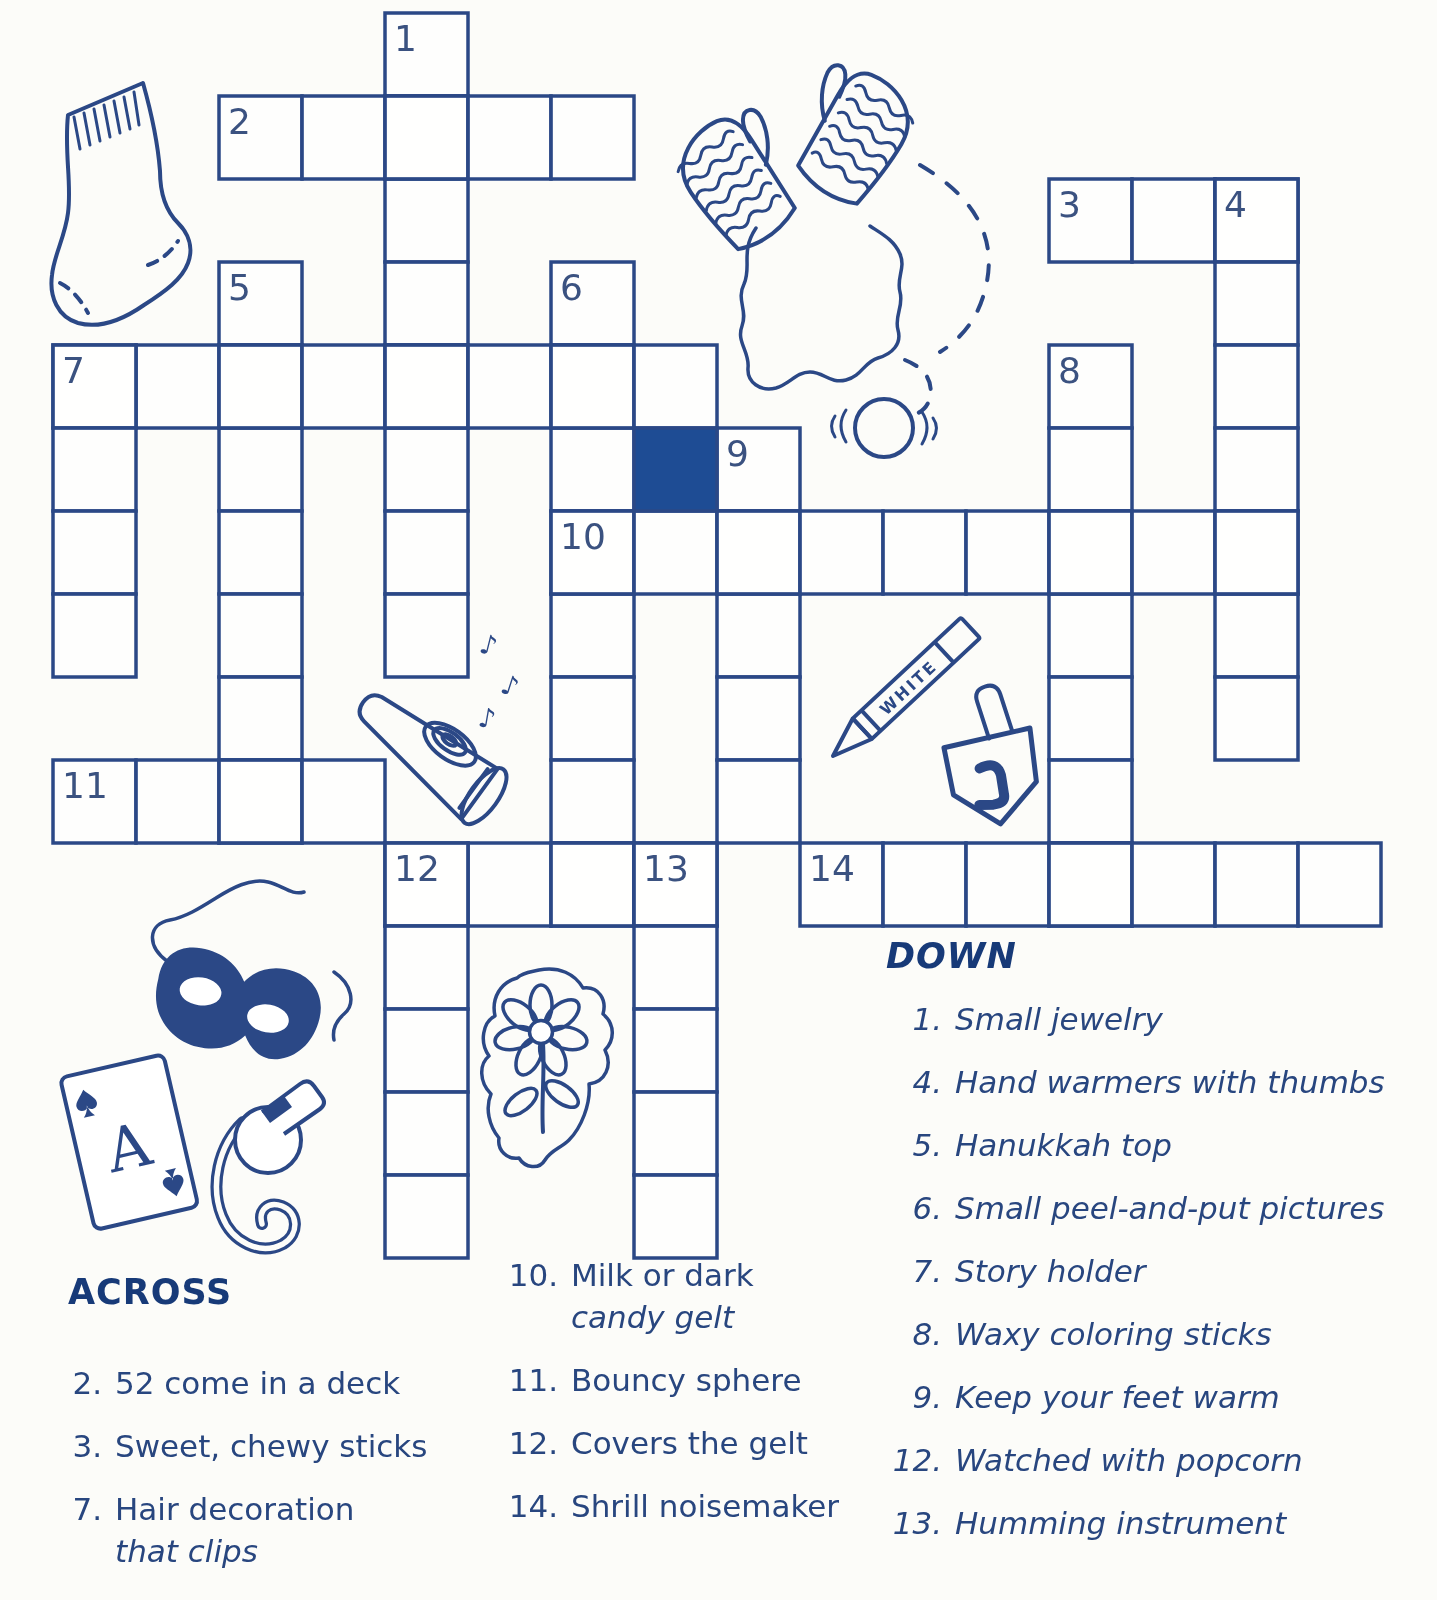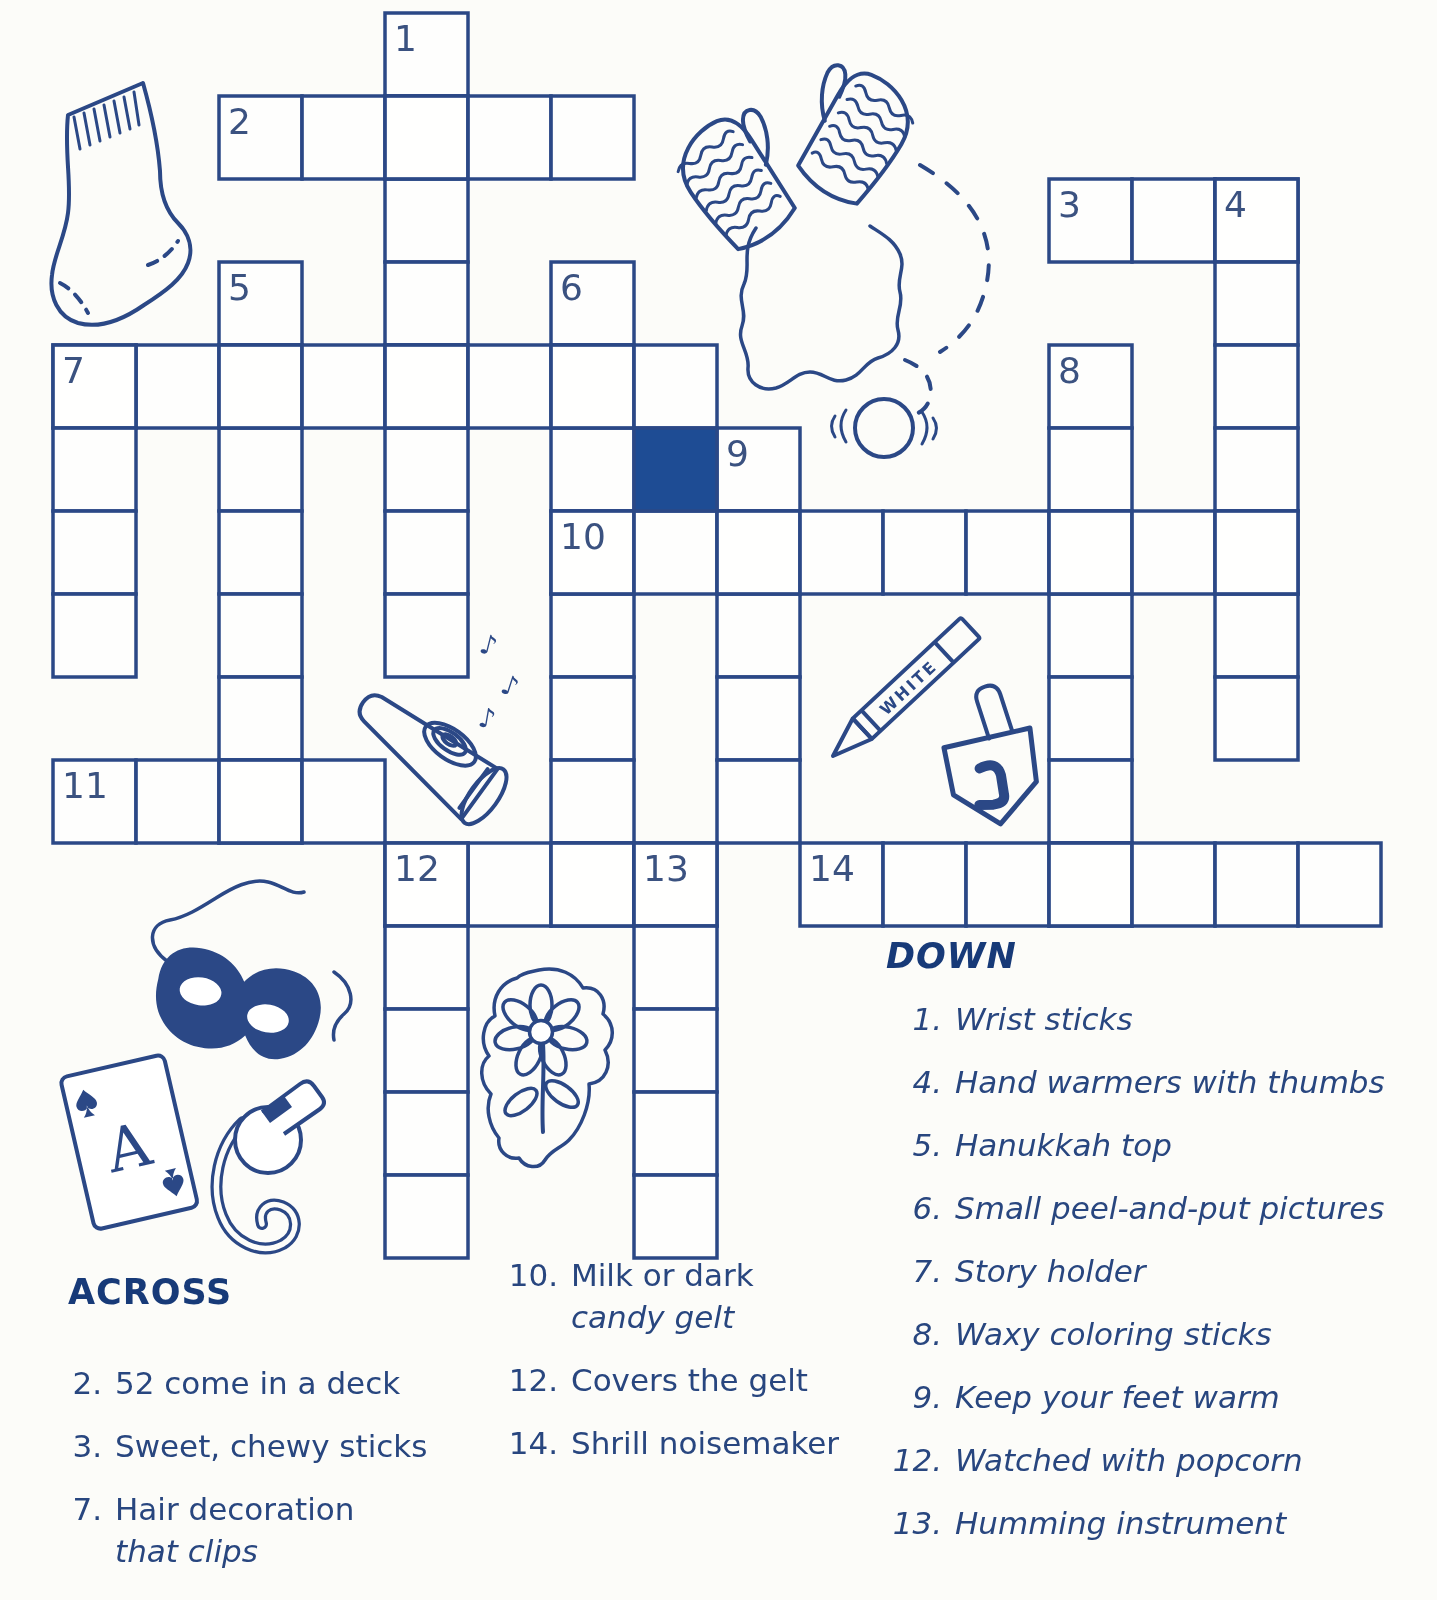--- a/index.html
+++ b/index.html
@@ -293,41 +293,47 @@
 <div id="across-col2-wrap" class="clue-col" style="left:492px;top:1258px;width:400px;">
   <div id="across-col2">
       <div class="clue-item">
         <span class="cnum">10.</span>
         <span class="ctext">
           <div>Milk or dark</div>
           <div>candy gelt</div>
         </span>
       </div>
       <div class="clue-item">
+        <span class="cnum">11.</span>
+        <span class="ctext">
+          <div>Bouncy sphere</div>
+        </span>
+      </div>
+      <div class="clue-item">
         <span class="cnum">12.</span>
         <span class="ctext">
           <div>Covers the gelt</div>
         </span>
       </div>
       <div class="clue-item">
         <span class="cnum">14.</span>
         <span class="ctext">
           <div>Shrill noisemaker</div>
         </span>
       </div>
     </div>
 </div>
 
 <div id="down-col" class="clue-col" style="left:872px;top:936px;width:560px;font-style:italic;">
   <h2 class="clue-header">DOWN</h2>
   <div id="down-list">
       <div class="clue-item">
         <span class="cnum">1.</span>
         <span class="ctext">
-          <div>Wrist sticks</div>
+          <div>Small jewelry</div>
         </span>
       </div>
       <div class="clue-item">
         <span class="cnum">4.</span>
         <span class="ctext">
           <div>Hand warmers with thumbs</div>
         </span>
       </div>
       <div class="clue-item">
         <span class="cnum">5.</span>

